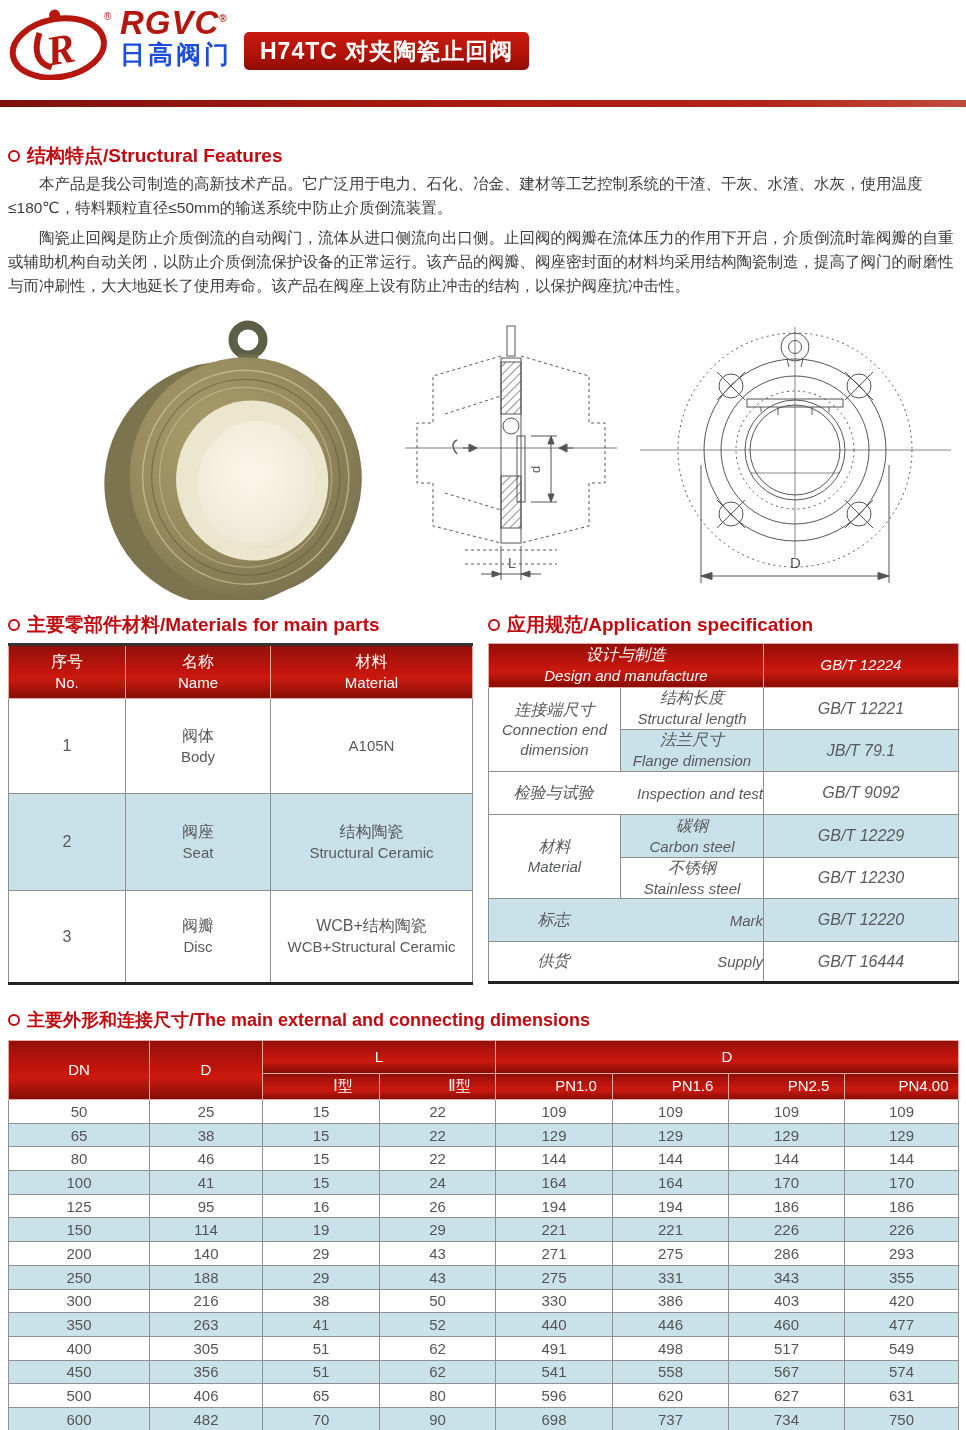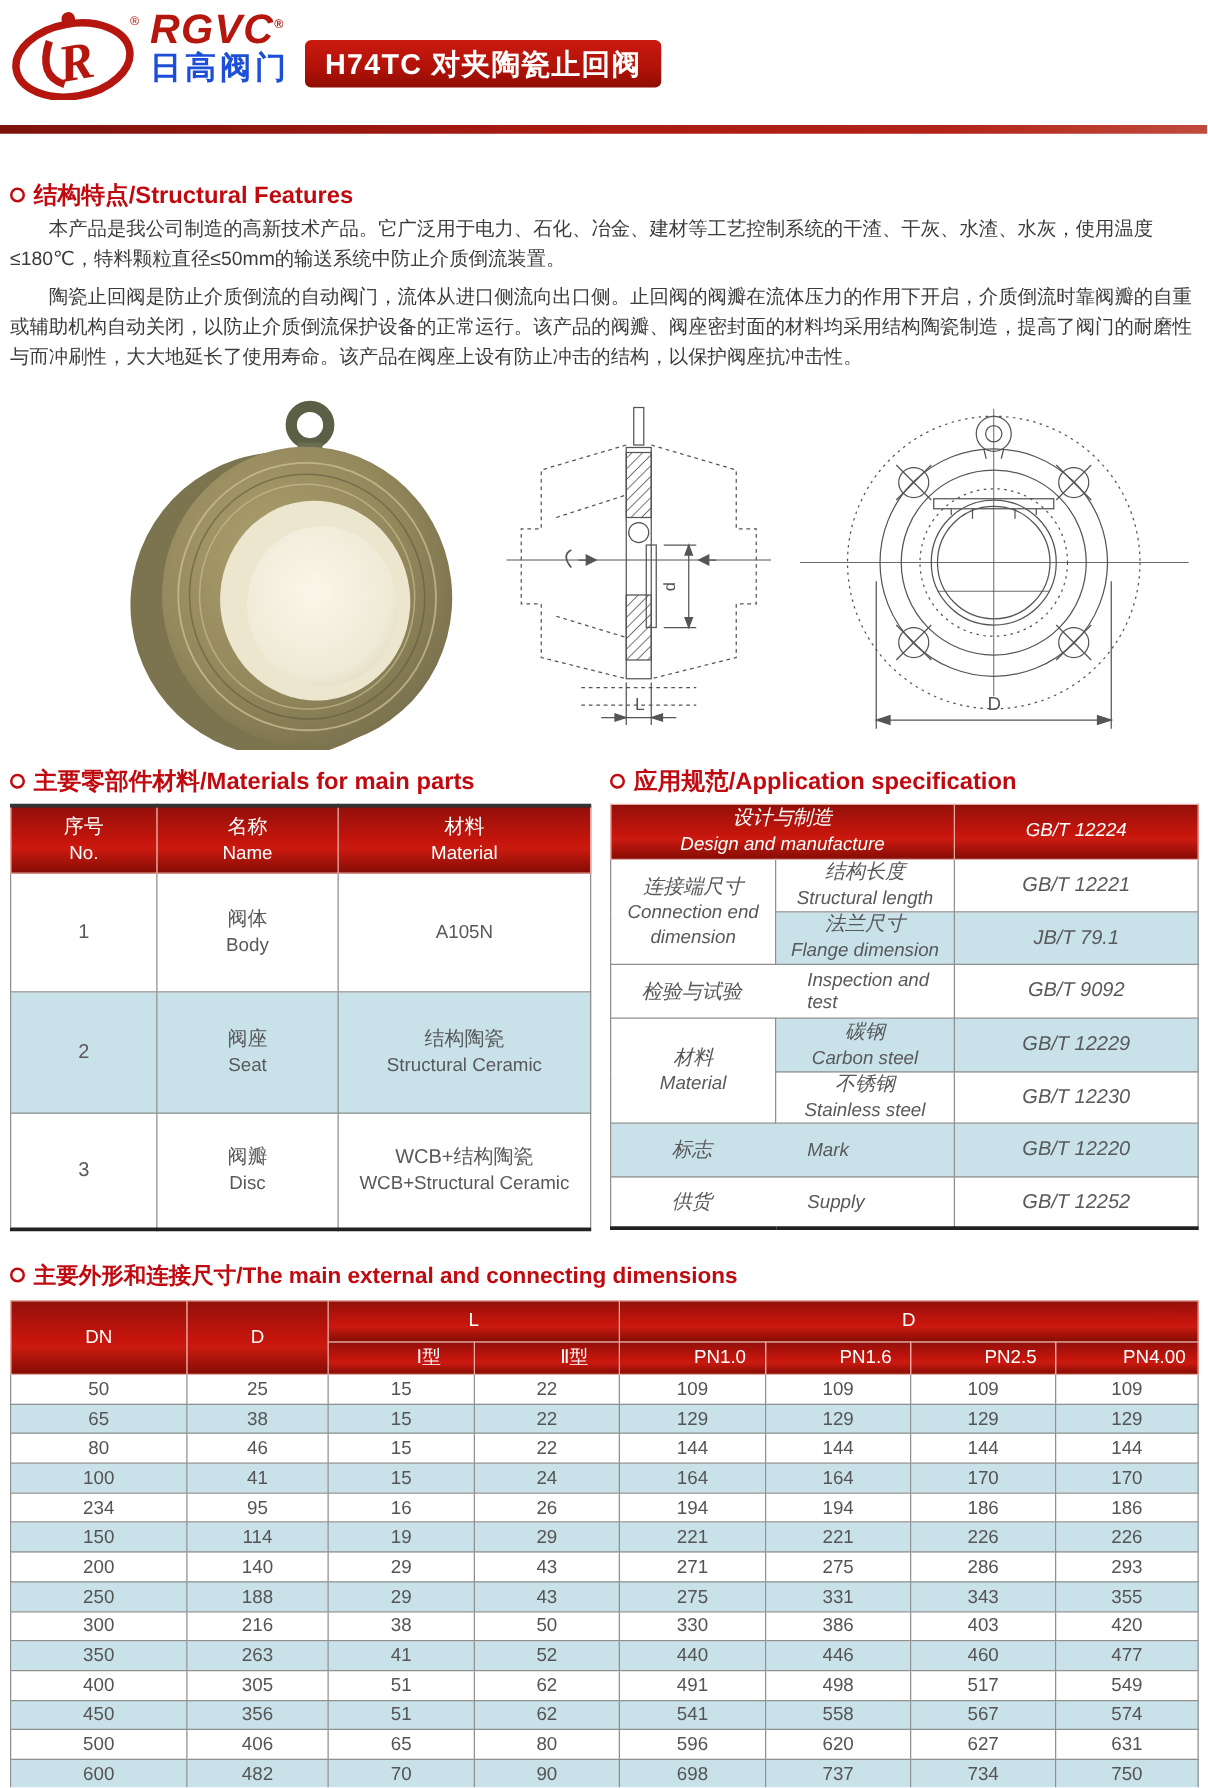--- a/index.html
+++ b/index.html
@@ -42,21 +42,21 @@
   .std{font-size:16px;}
 
   .materials-tbl{position:absolute;left:8px;top:643px;width:464px;
                  border-top:3px solid #333;border-bottom:3px solid #222;}
   .materials-tbl td{border:1px solid #8f8f8f;font-size:16px;}
 
   .app-tbl{position:absolute;left:488px;top:643px;width:470px;border-bottom:3px solid #222;font-style:italic;}
   .app-tbl td{border:1px solid #8f8f8f;font-size:16px;}
   .split{display:flex;align-items:center;width:100%;}
   .split .s1{flex:0 0 47%;text-align:center;font-size:16px;}
-  .split .s2{flex:1;text-align:left;font-size:15px;margin-left:28px;}
+  .split .s2{flex:1;text-align:right;font-size:15px;}
 
   .dims-tbl{position:absolute;left:8px;top:1040px;width:950px;border-bottom:2px solid #1c1c1c;}
   .dims-tbl thead tr:first-child th{height:32px;}
   .dims-tbl thead tr:last-child th{height:25px;padding-left:44px;}
   .dims-tbl tbody td{border:1px solid #909090;height:22.7px;font-size:15px;color:#555;}
   .dims-tbl tbody tr.alt td{background:#c9e2ea;}
 </style>
 </head>
 <body>
 
@@ -338,21 +338,21 @@
           </td>
       <td class="blue std">GB/T 12220</td>
     </tr>
     <tr style="height:41px;">
       <td colspan="2">
             <div class="split">
               <span class="s1">供货</span>
               <span class="s2">Supply</span>
             </div>
           </td>
-      <td class="std">GB/T 12252</td>
+      <td class="std">GB/T 16444</td>
     </tr>
   </tbody>
     </table>
 
   <div class="sec-title" style="left:8px;top:1008px;font-size:18px;">
     <span class="bullet"></span>
     <span>主要外形和连接尺寸/The main external and connecting dimensions</span>
   </div>
 
   <table class="dims-tbl">
@@ -417,21 +417,21 @@
           <td>100</td>
           <td>41</td>
           <td>15</td>
           <td>24</td>
           <td>164</td>
           <td>164</td>
           <td>170</td>
           <td>170</td>
         </tr>
         <tr>
-          <td>234</td>
+          <td>125</td>
           <td>95</td>
           <td>16</td>
           <td>26</td>
           <td>194</td>
           <td>194</td>
           <td>186</td>
           <td>186</td>
         </tr>
         <tr class="alt">
           <td>150</td>

